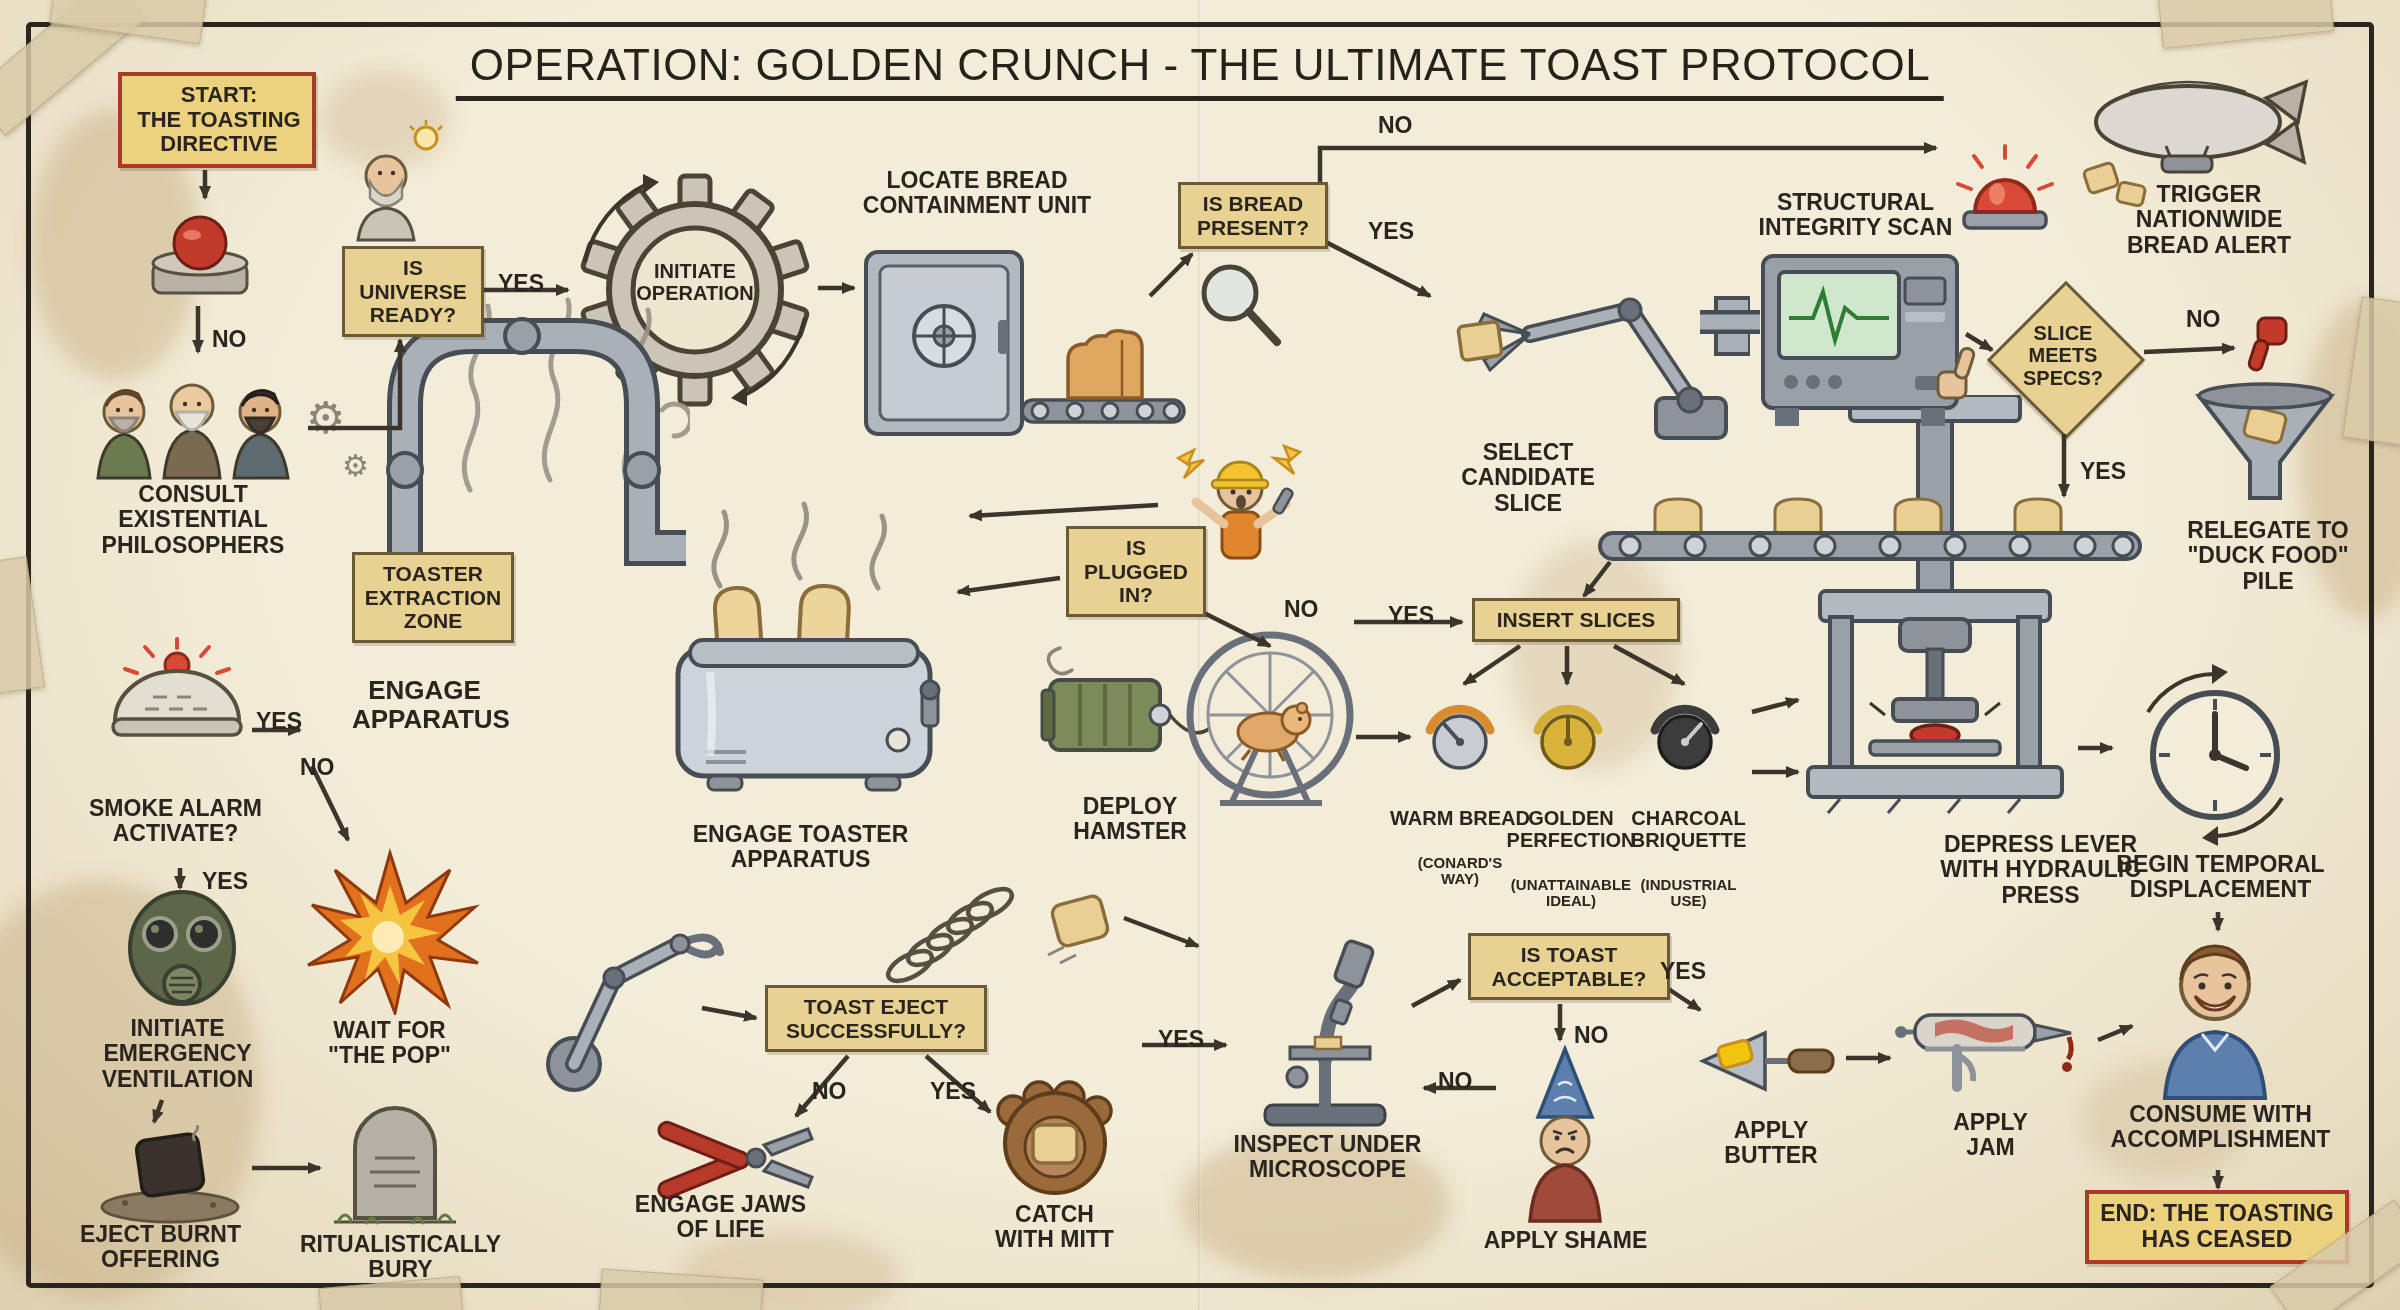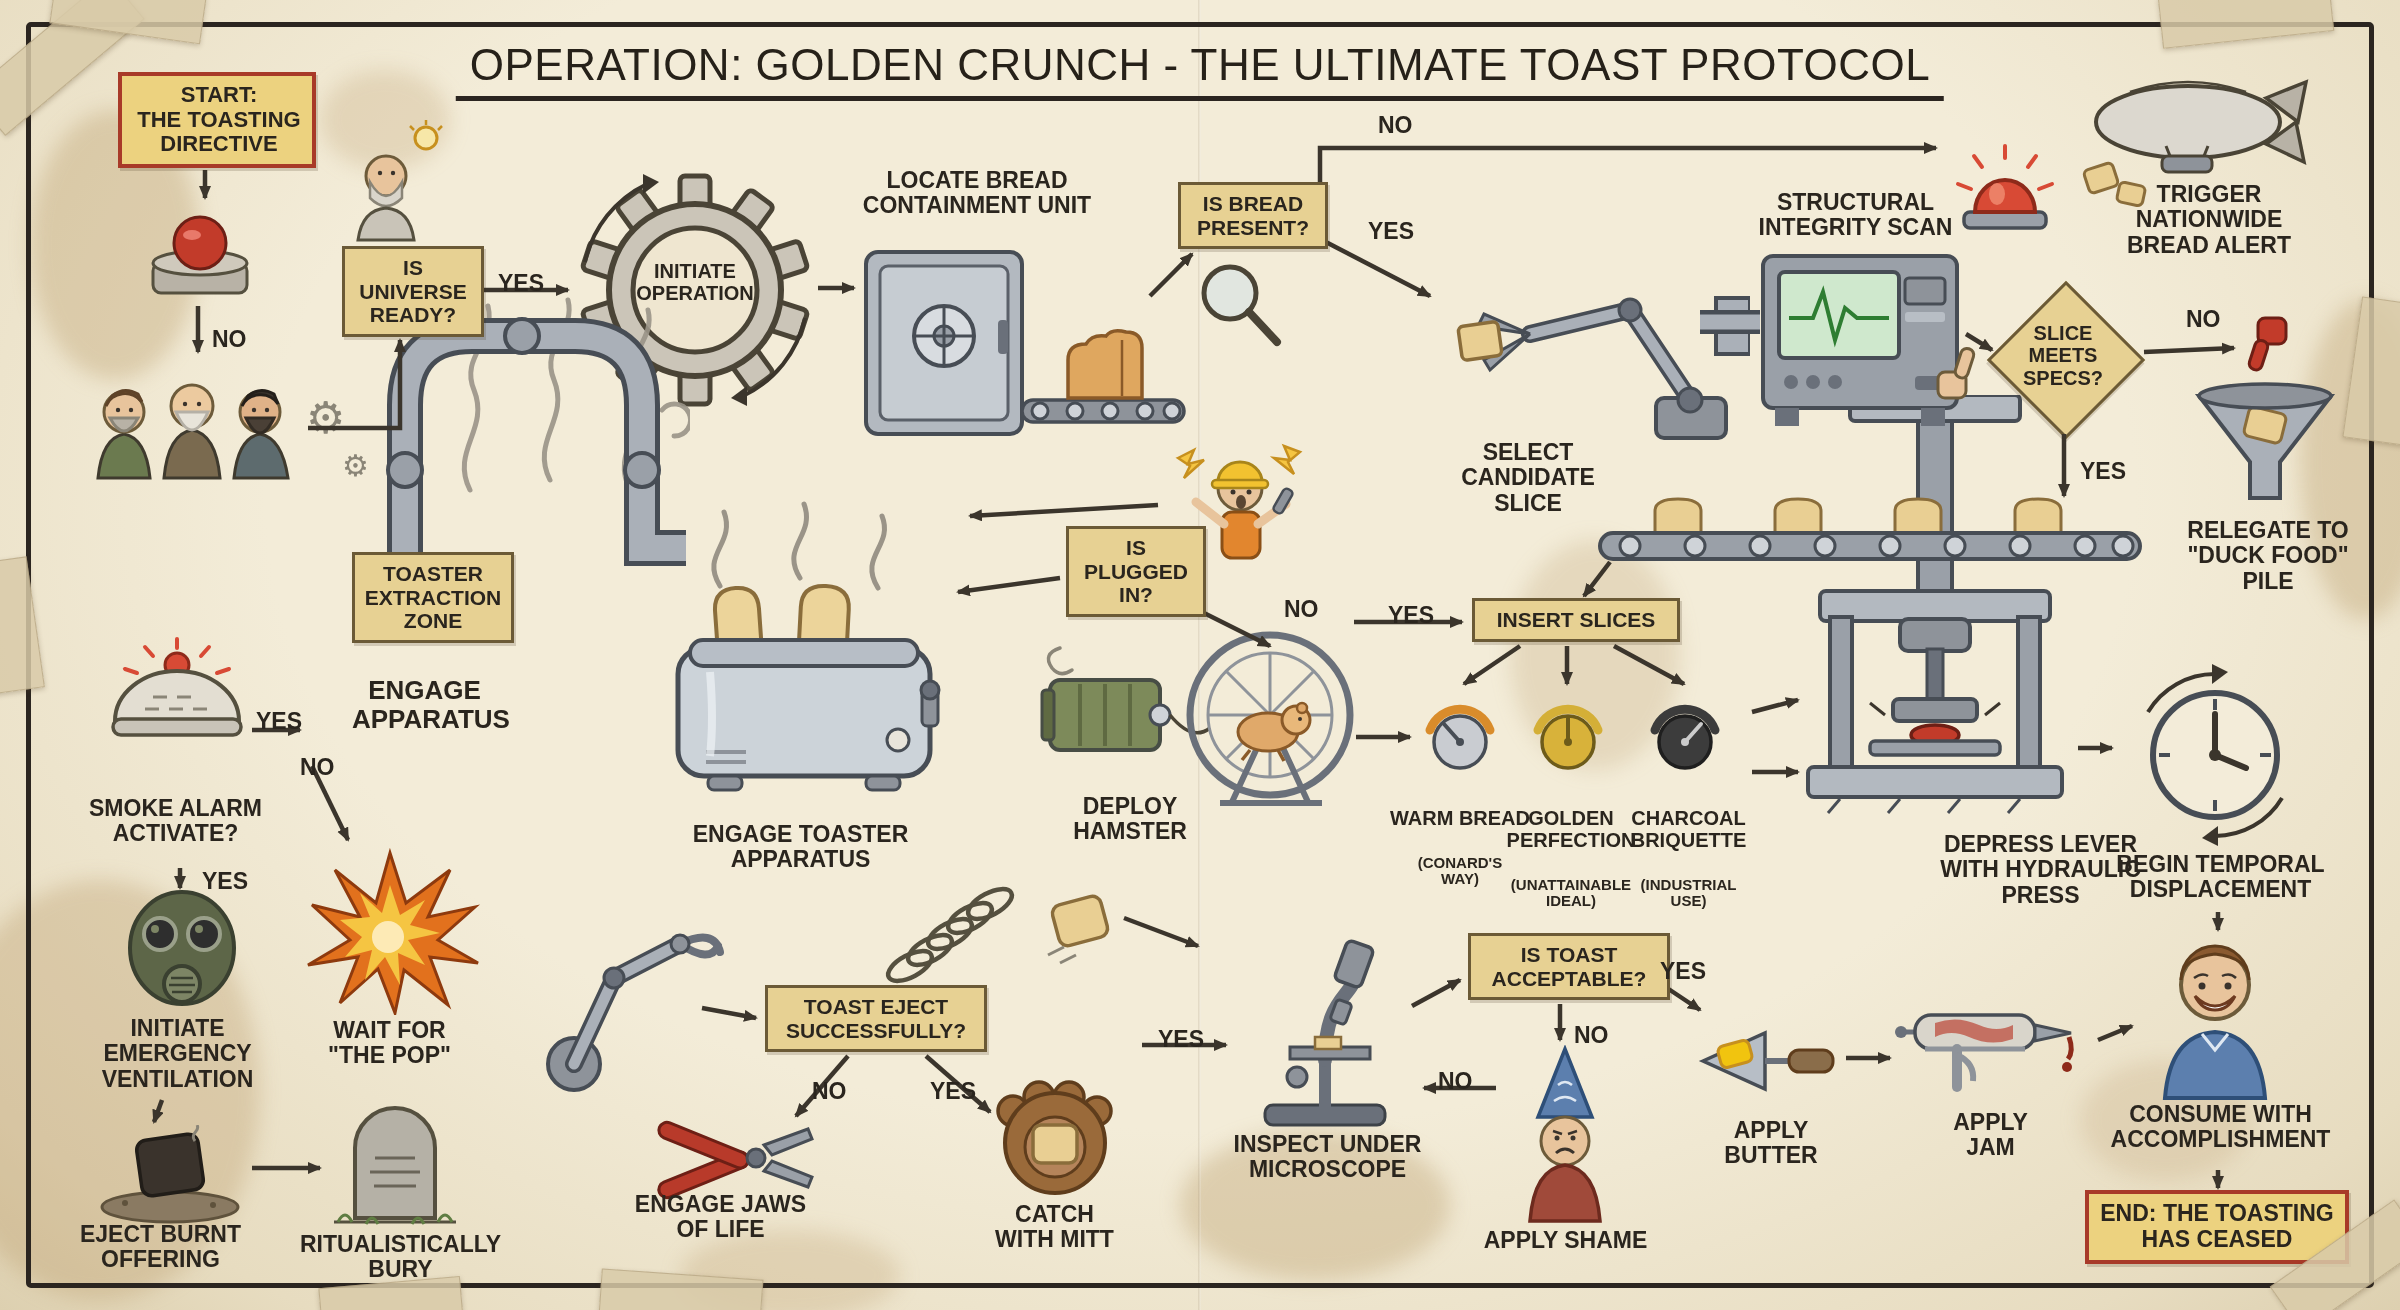--- a/index.html
+++ b/index.html
@@ -654,20 +654,23 @@
       <path d="M180,868 L180,888"></path>
       <path d="M312,766 L348,840"></path>
       <path d="M162,1100 L154,1122"></path>
       <path d="M252,1168 L320,1168"></path>
     </g>
   </svg>
 
   <div class="qbox redbox" style="left:118px;top:72px;width:170px;font-size:22px;padding-left:12px;">START:
 THE TOASTING
 DIRECTIVE</div>
+  <div class="lbl" style="left:68px;top:482px;width:250px;">CONSULT
+EXISTENTIAL
+PHILOSOPHERS</div>
   <div class="qbox" style="left:342px;top:246px;width:120px;">IS
 UNIVERSE
 READY?</div>
   <div class="lbl" style="left:615px;top:260px;width:160px;font-size:20px;">INITIATE
 OPERATION</div>
   <div class="lbl" style="left:842px;top:168px;width:270px;">LOCATE BREAD
 CONTAINMENT UNIT</div>
   <div class="qbox" style="left:1178px;top:182px;width:128px;">IS BREAD
 PRESENT?</div>
   <div class="lbl" style="left:2098px;top:182px;width:222px;">TRIGGER

